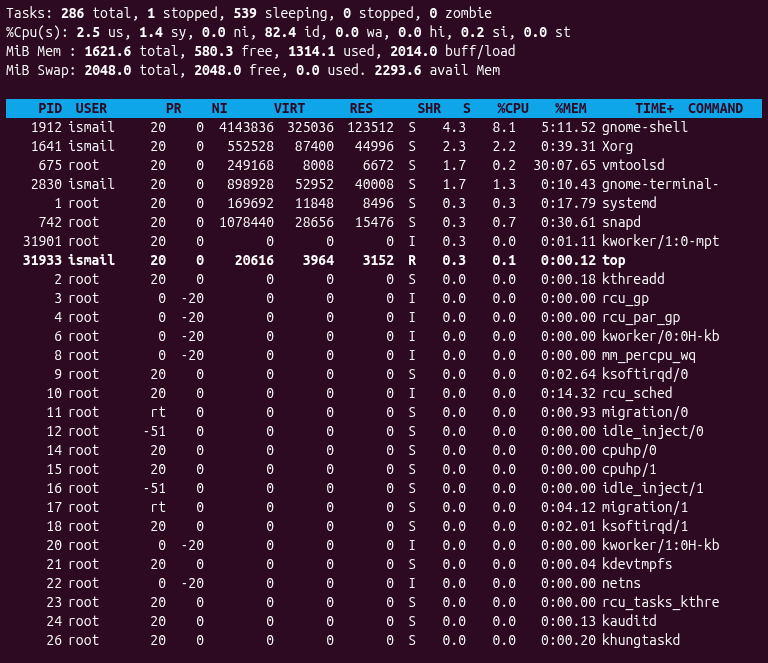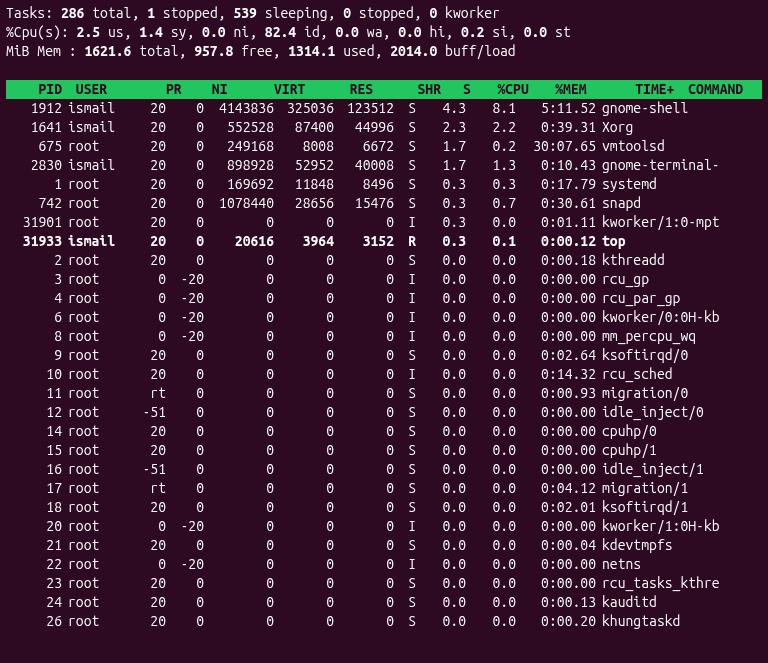--- a/index.html
+++ b/index.html
@@ -13,21 +13,21 @@
     width: 768px;
     height: 663px;
     overflow: hidden;
   }
   .term {
     padding: 4px 6px;
     white-space: nowrap;
   }
   .bold { font-weight: 700; }
   .header-row {
-    background: #22c55e;
+    background: #0ea5e9;
     color: #2d0922;
     font-weight: 700;
   }
   .row { display: block; }
   .cell { display: inline-block; }
   
   .c-pid   { width: 56px; text-align: right; }
   .c-user  { width: 60px; text-align: left; padding-left: 6px; }
   .c-pr    { width: 38px; text-align: right; }
   .c-ni    { width: 38px; text-align: right; }
@@ -46,43 +46,50 @@
 
 <div class="term">
 
 
   <div class="row">
     <span>Tasks:</span>
     <span class="bold">286</span><span> total,</span>
     <span>   </span><span class="bold">1</span><span> stopped,</span>
     <span> </span><span class="bold">539</span><span> sleeping,</span>
     <span>   </span><span class="bold">0</span><span> stopped,</span>
-    <span>   </span><span class="bold">0</span><span> kworker</span>
+    <span>   </span><span class="bold">0</span><span> zombie</span>
   </div>
 
   <div class="row">
     <span>%Cpu(s):</span>
     <span>  </span><span class="bold">2.5</span><span> us,</span>
     <span>  </span><span class="bold">1.4</span><span> sy,</span>
     <span>  </span><span class="bold">0.0</span><span> ni,</span>
     <span> </span><span class="bold">82.4</span><span> id,</span>
     <span>  </span><span class="bold">0.0</span><span> wa,</span>
     <span>  </span><span class="bold">0.0</span><span> hi,</span>
     <span>  </span><span class="bold">0.2</span><span> si,</span>
     <span>  </span><span class="bold">0.0</span><span> st</span>
   </div>
 
   <div class="row">
     <span>MiB Mem :</span>
     <span>   </span><span class="bold">1621.6</span><span> total,</span>
-    <span>    </span><span class="bold">957.8</span><span> free,</span>
+    <span>    </span><span class="bold">580.3</span><span> free,</span>
     <span>   </span><span class="bold">1314.1</span><span> used,</span>
     <span>   </span><span class="bold">2014.0</span><span> buff/load</span>
   </div>
 
+  <div class="row">
+    <span>MiB Swap:</span>
+    <span>   </span><span class="bold">2048.0</span><span> total,</span>
+    <span>   </span><span class="bold">2048.0</span><span> free,</span>
+    <span>      </span><span class="bold">0.0</span><span> used.</span>
+    <span>   </span><span class="bold">2293.6</span><span> avail Mem</span>
+  </div>
 
   <div class="row">&nbsp;</div>
 
   <div class="row header-row">
     <span class="cell c-pid">PID</span>
     <span class="cell c-user">USER</span>
     <span class="cell c-pr">PR</span>
     <span class="cell c-ni">NI</span>
     <span class="cell c-virt">VIRT</span>
     <span class="cell c-res">RES</span>

